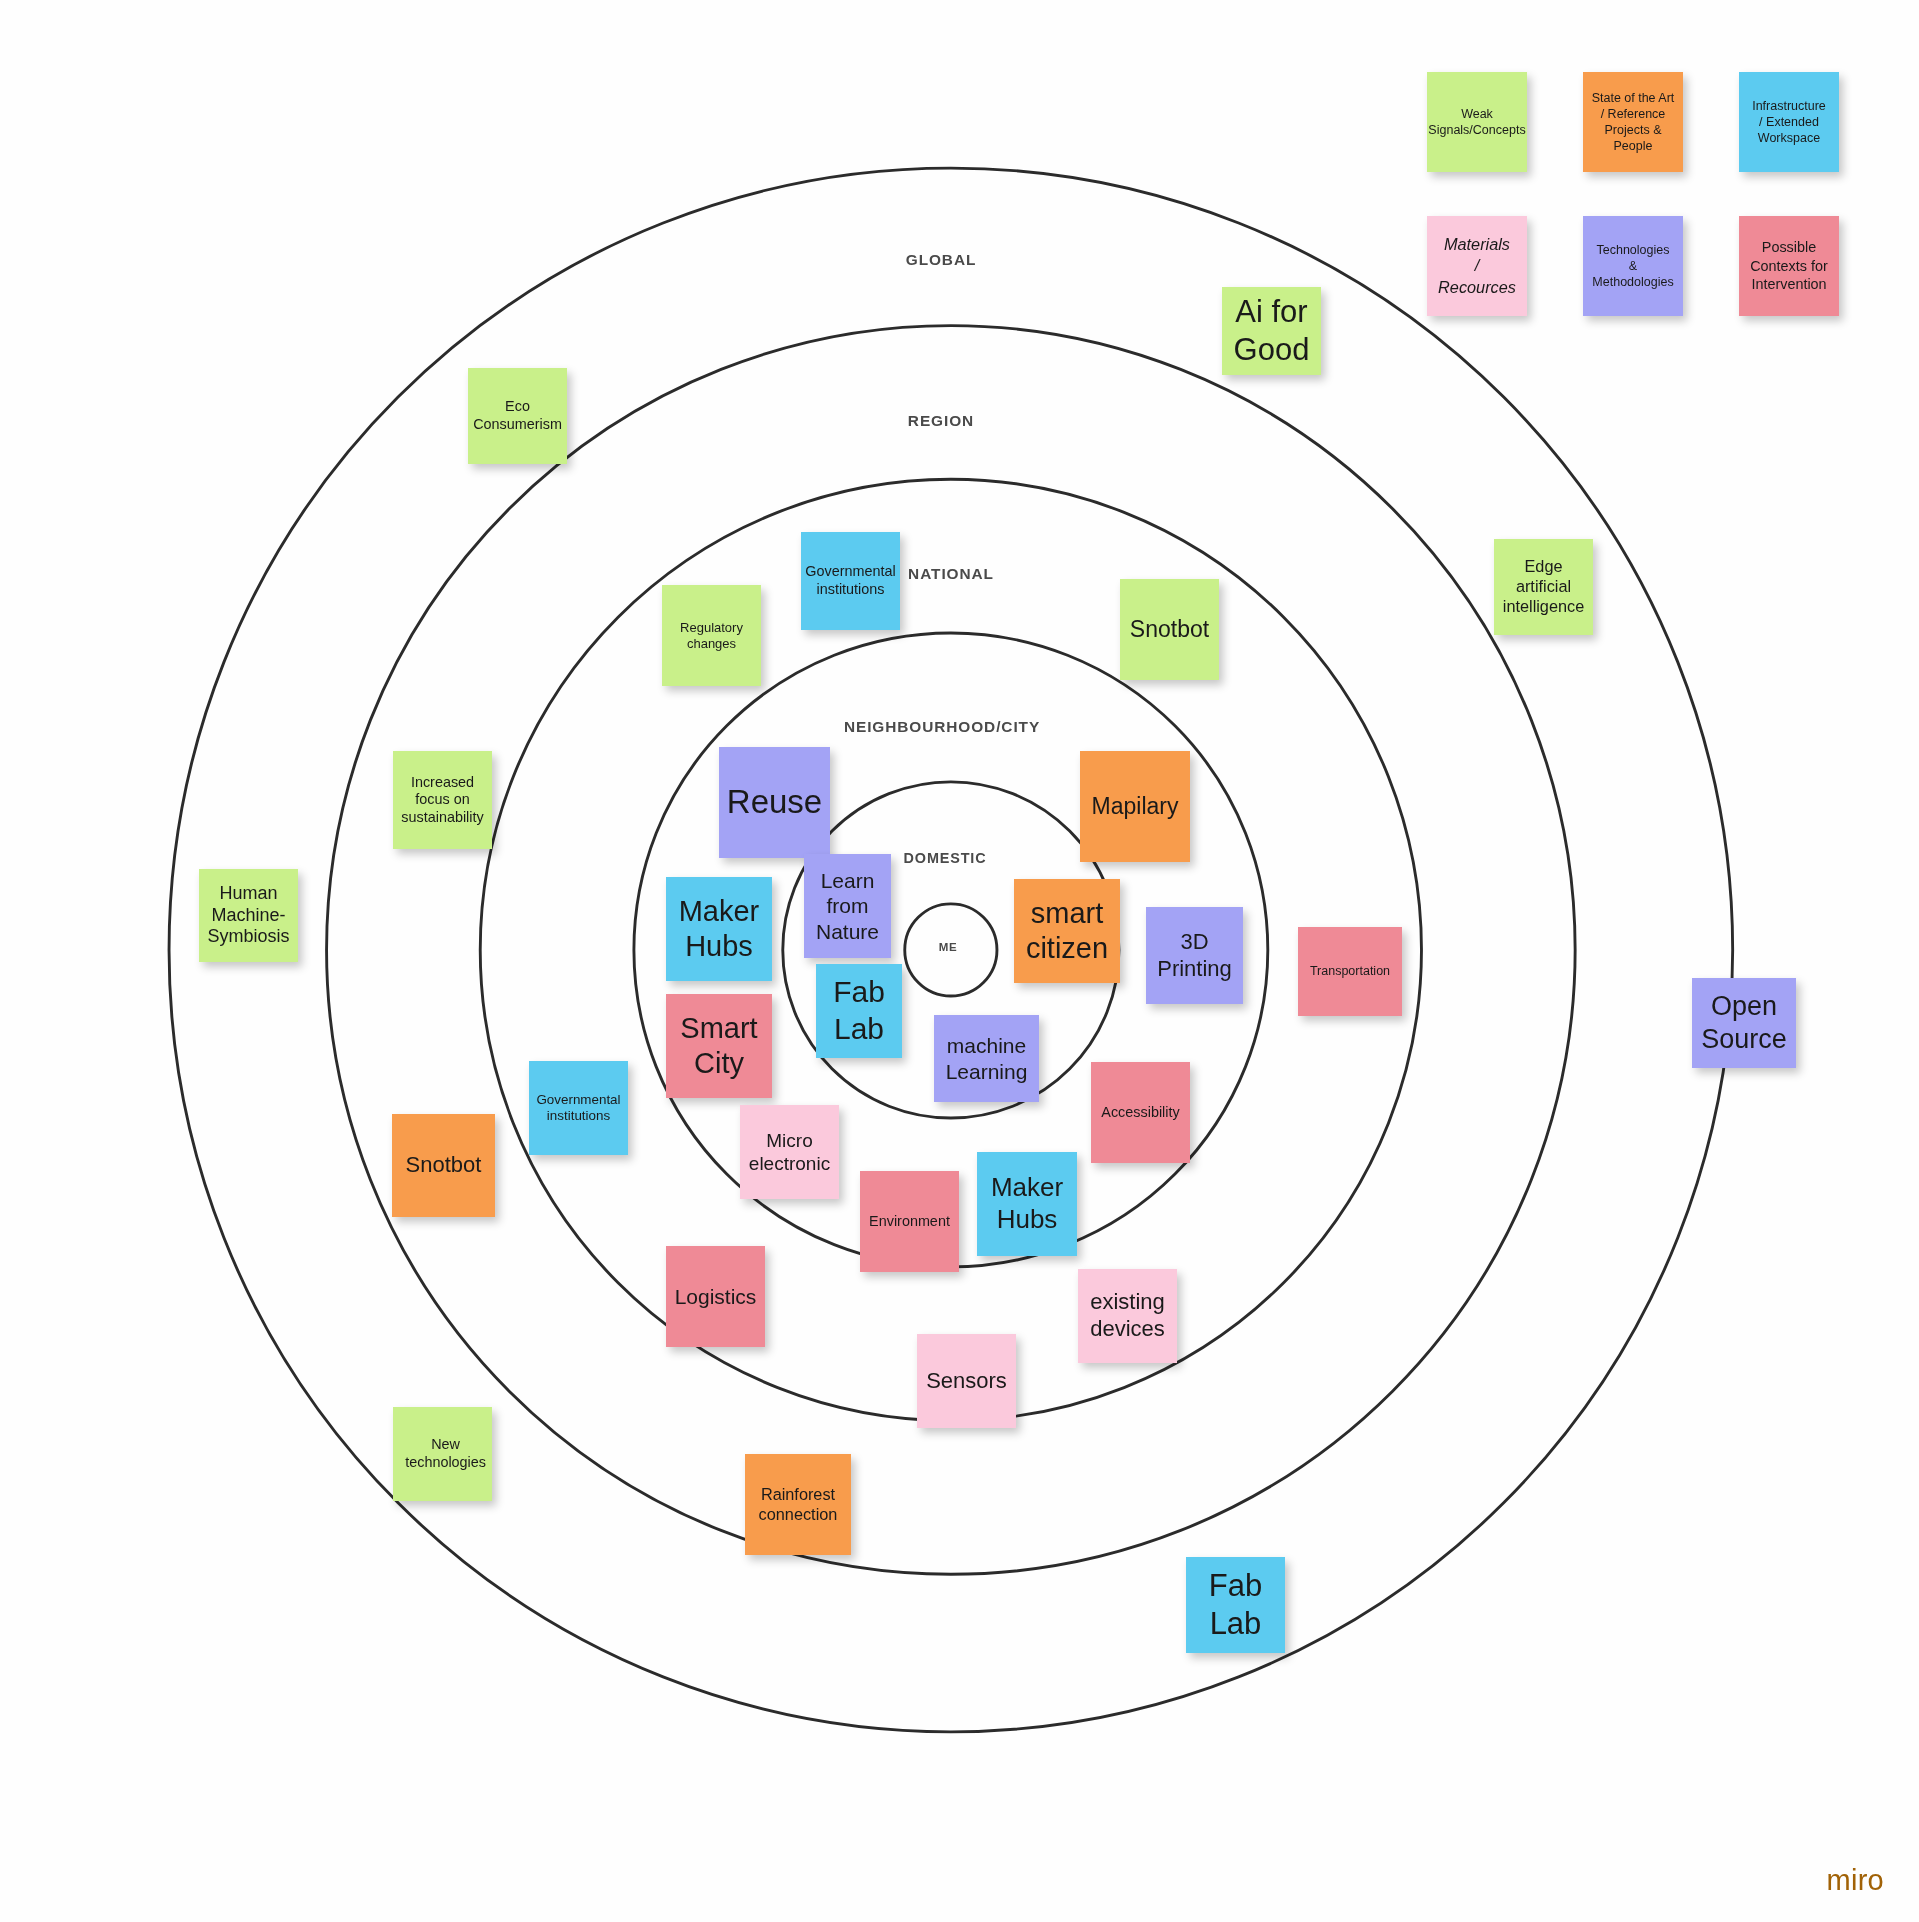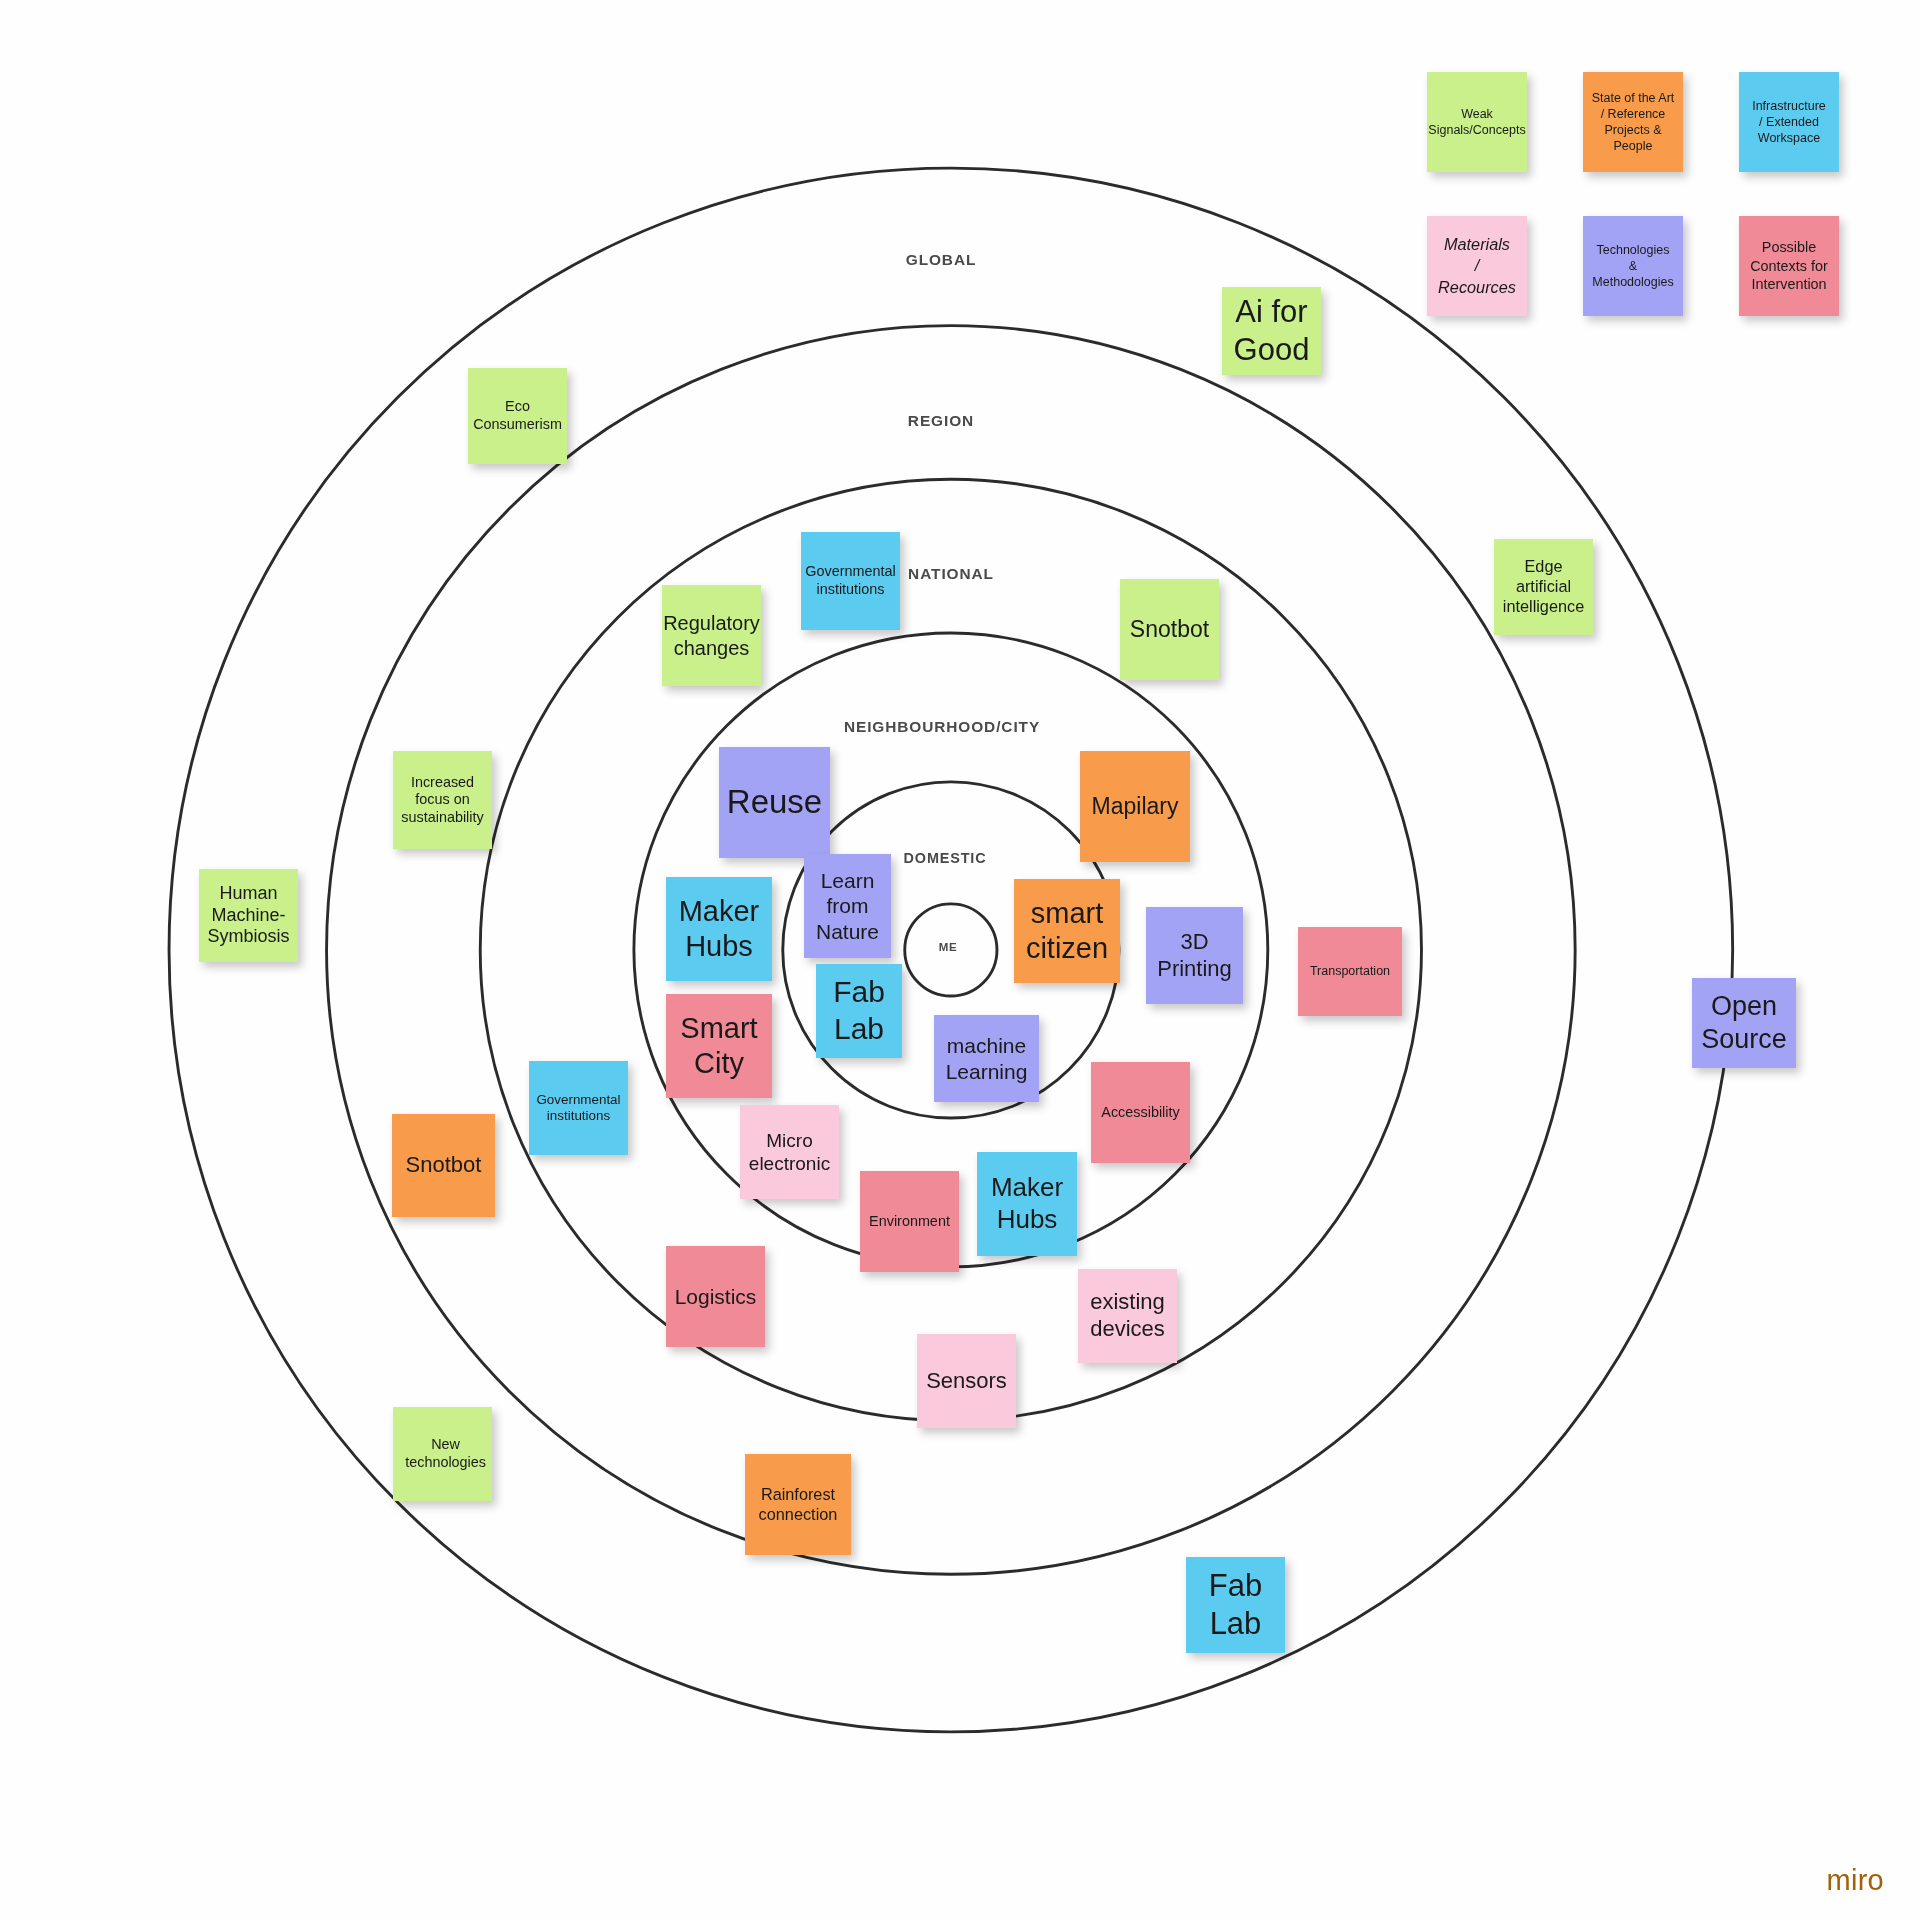--- a/index.html
+++ b/index.html
@@ -100,21 +100,21 @@
       <div class="ring-label" style="left: 948px; top: 947px; font-size: 11.5px;">ME</div>
     </div>
 
   <div id="notes-layer">
       <div class="note" style="left: 1222px; top: 271px; width: 99px; height: 88px; background: rgb(201, 240, 138); font-size: 31px;">Ai for
 Good</div>
       <div class="note" style="left: 468px; top: 352px; width: 99px; height: 96px; background: rgb(201, 240, 138); font-size: 14.4px;">Eco
 Consumerism</div>
       <div class="note" style="left: 801px; top: 516px; width: 99px; height: 98px; background: rgb(92, 203, 240); font-size: 14.4px;">Governmental
 institutions</div>
-      <div class="note" style="left: 662px; top: 569px; width: 99px; height: 101px; background: rgb(201, 240, 138); font-size: 20px;">Regulatory
+      <div class="note" style="left: 662px; top: 569px; width: 99px; height: 101px; background: rgb(201, 240, 138); font-size: 13px;">Regulatory
 changes</div>
       <div class="note" style="left: 1120px; top: 563px; width: 99px; height: 101px; background: rgb(201, 240, 138); font-size: 23px;">Snotbot</div>
       <div class="note" style="left: 1494px; top: 523px; width: 99px; height: 96px; background: rgb(201, 240, 138); font-size: 16.3px;">Edge
 artificial
 intelligence</div>
       <div class="note" style="left: 393px; top: 735px; width: 99px; height: 98px; background: rgb(201, 240, 138); font-size: 14.4px;">Increased
 focus on
 sustainability</div>
       <div class="note" style="left: 719px; top: 731px; width: 111px; height: 111px; background: rgb(163, 163, 245); font-size: 33px;">Reuse</div>
       <div class="note" style="left: 1080px; top: 735px; width: 110px; height: 111px; background: rgb(248, 156, 76); font-size: 23px;">Mapilary</div>

